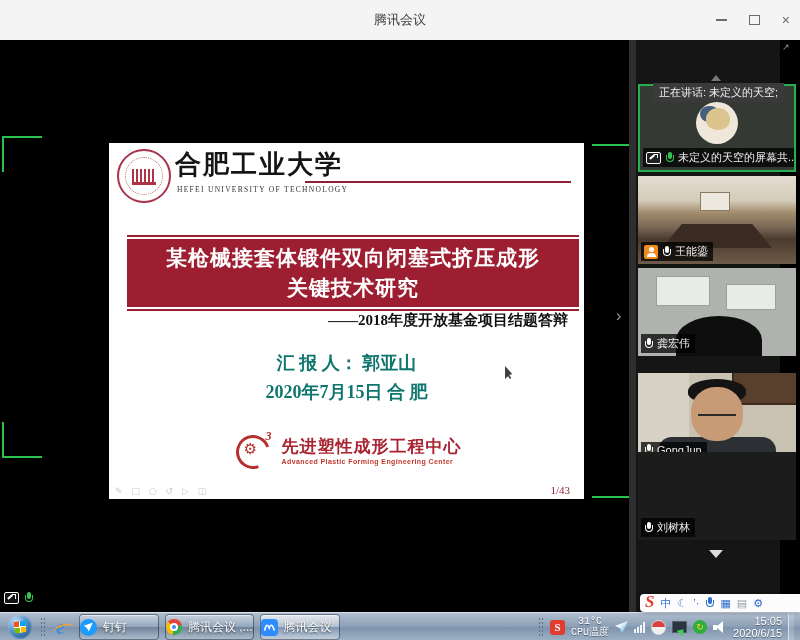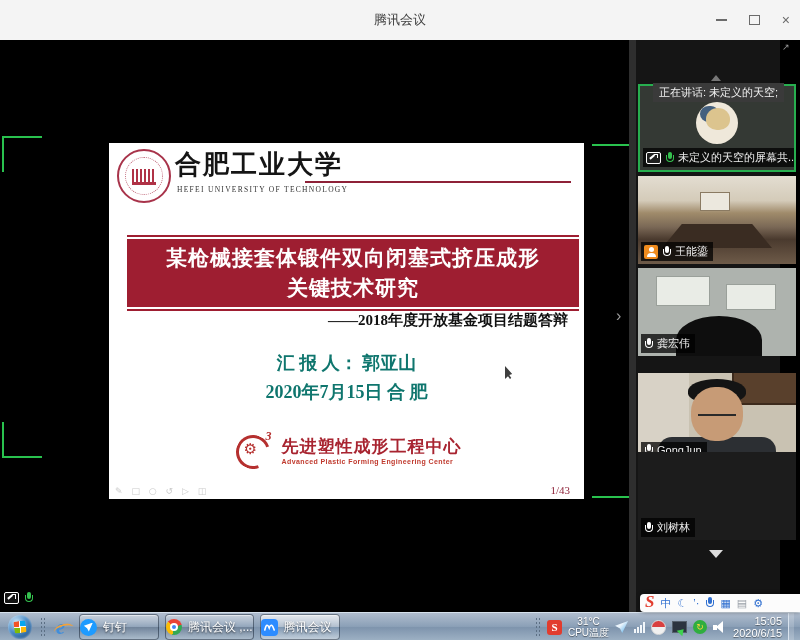--- a/index.html
+++ b/index.html
@@ -136,21 +136,21 @@
   .tb-label{font-size:12px;color:#fff;text-shadow:0 1px 2px rgba(0,0,0,.65);white-space:nowrap;}
   .ding{position:relative;width:17px;height:17px;border-radius:50%;background:#1e9bff;flex:none;}
   .ding::after{content:"";position:absolute;left:4px;top:4px;width:9px;height:9px;background:#fff;
       clip-path:polygon(0 35%,100% 0,55% 100%,35% 65%);}
   .chrome{position:relative;width:16px;height:16px;border-radius:50%;flex:none;
       background:conic-gradient(from -45deg,#ea4335 0 33%,#34a853 33% 66%,#fbbc05 66% 100%);}
   .chrome::after{content:"";position:absolute;inset:4px;background:#4285f4;border:2px solid #fff;border-radius:50%;}
   .tmic{width:17px;height:17px;border-radius:4px;background:#2d8cff;display:flex;align-items:center;justify-content:center;flex:none;}
   .tray{margin-left:auto;display:flex;align-items:center;gap:6px;padding-right:6px;}
   .sgs{width:15px;height:15px;border-radius:3px;background:#e23c2e;color:#fff;font:bold 11px/15px "Liberation Serif",serif;text-align:center;flex:none;}
-  .cpu{text-align:center;font-size:10px;line-height:11px;color:#fff;text-shadow:0 1px 1px rgba(0,0,0,.5);}
+  .cpu{text-align:center;font-size:10px;line-height:11px;color:#fff;text-shadow:0 1px 1px rgba(0,0,0,.5);font-family:Liberation Mono, monospace;}
   .kite{width:13px;height:12px;background:linear-gradient(135deg,#eaf4fc 40%,#49a8e8);clip-path:polygon(0 40%,100% 0,55% 100%,38% 62%);}
   .bars{display:flex;align-items:flex-end;gap:1px;height:11px;}
   .bars i{display:block;width:2px;background:#f2f6fa;}
   .b1{height:4px;} .b2{height:6px;} .b3{height:8px;} .b4{height:11px;}
   .trayapp{width:13px;height:13px;border-radius:50%;background:linear-gradient(#d94040 0 45%,#f0f0f0 45%);border:1px solid #ddd;}
   .net{position:relative;width:13px;height:10px;background:#2b3440;border:1px solid #55606d;}
   .net::after{content:"";position:absolute;right:-2px;bottom:-2px;width:0;height:0;border:4px solid transparent;border-left:6px solid #3fd24f;transform:rotate(-45deg);}
   .shield{width:14px;height:14px;border-radius:50%;background:#2fae3f;color:#ffd63c;font-size:9px;line-height:14px;text-align:center;}
   .shield::before{content:"↻";}
   .vol{position:relative;width:14px;height:12px;}

